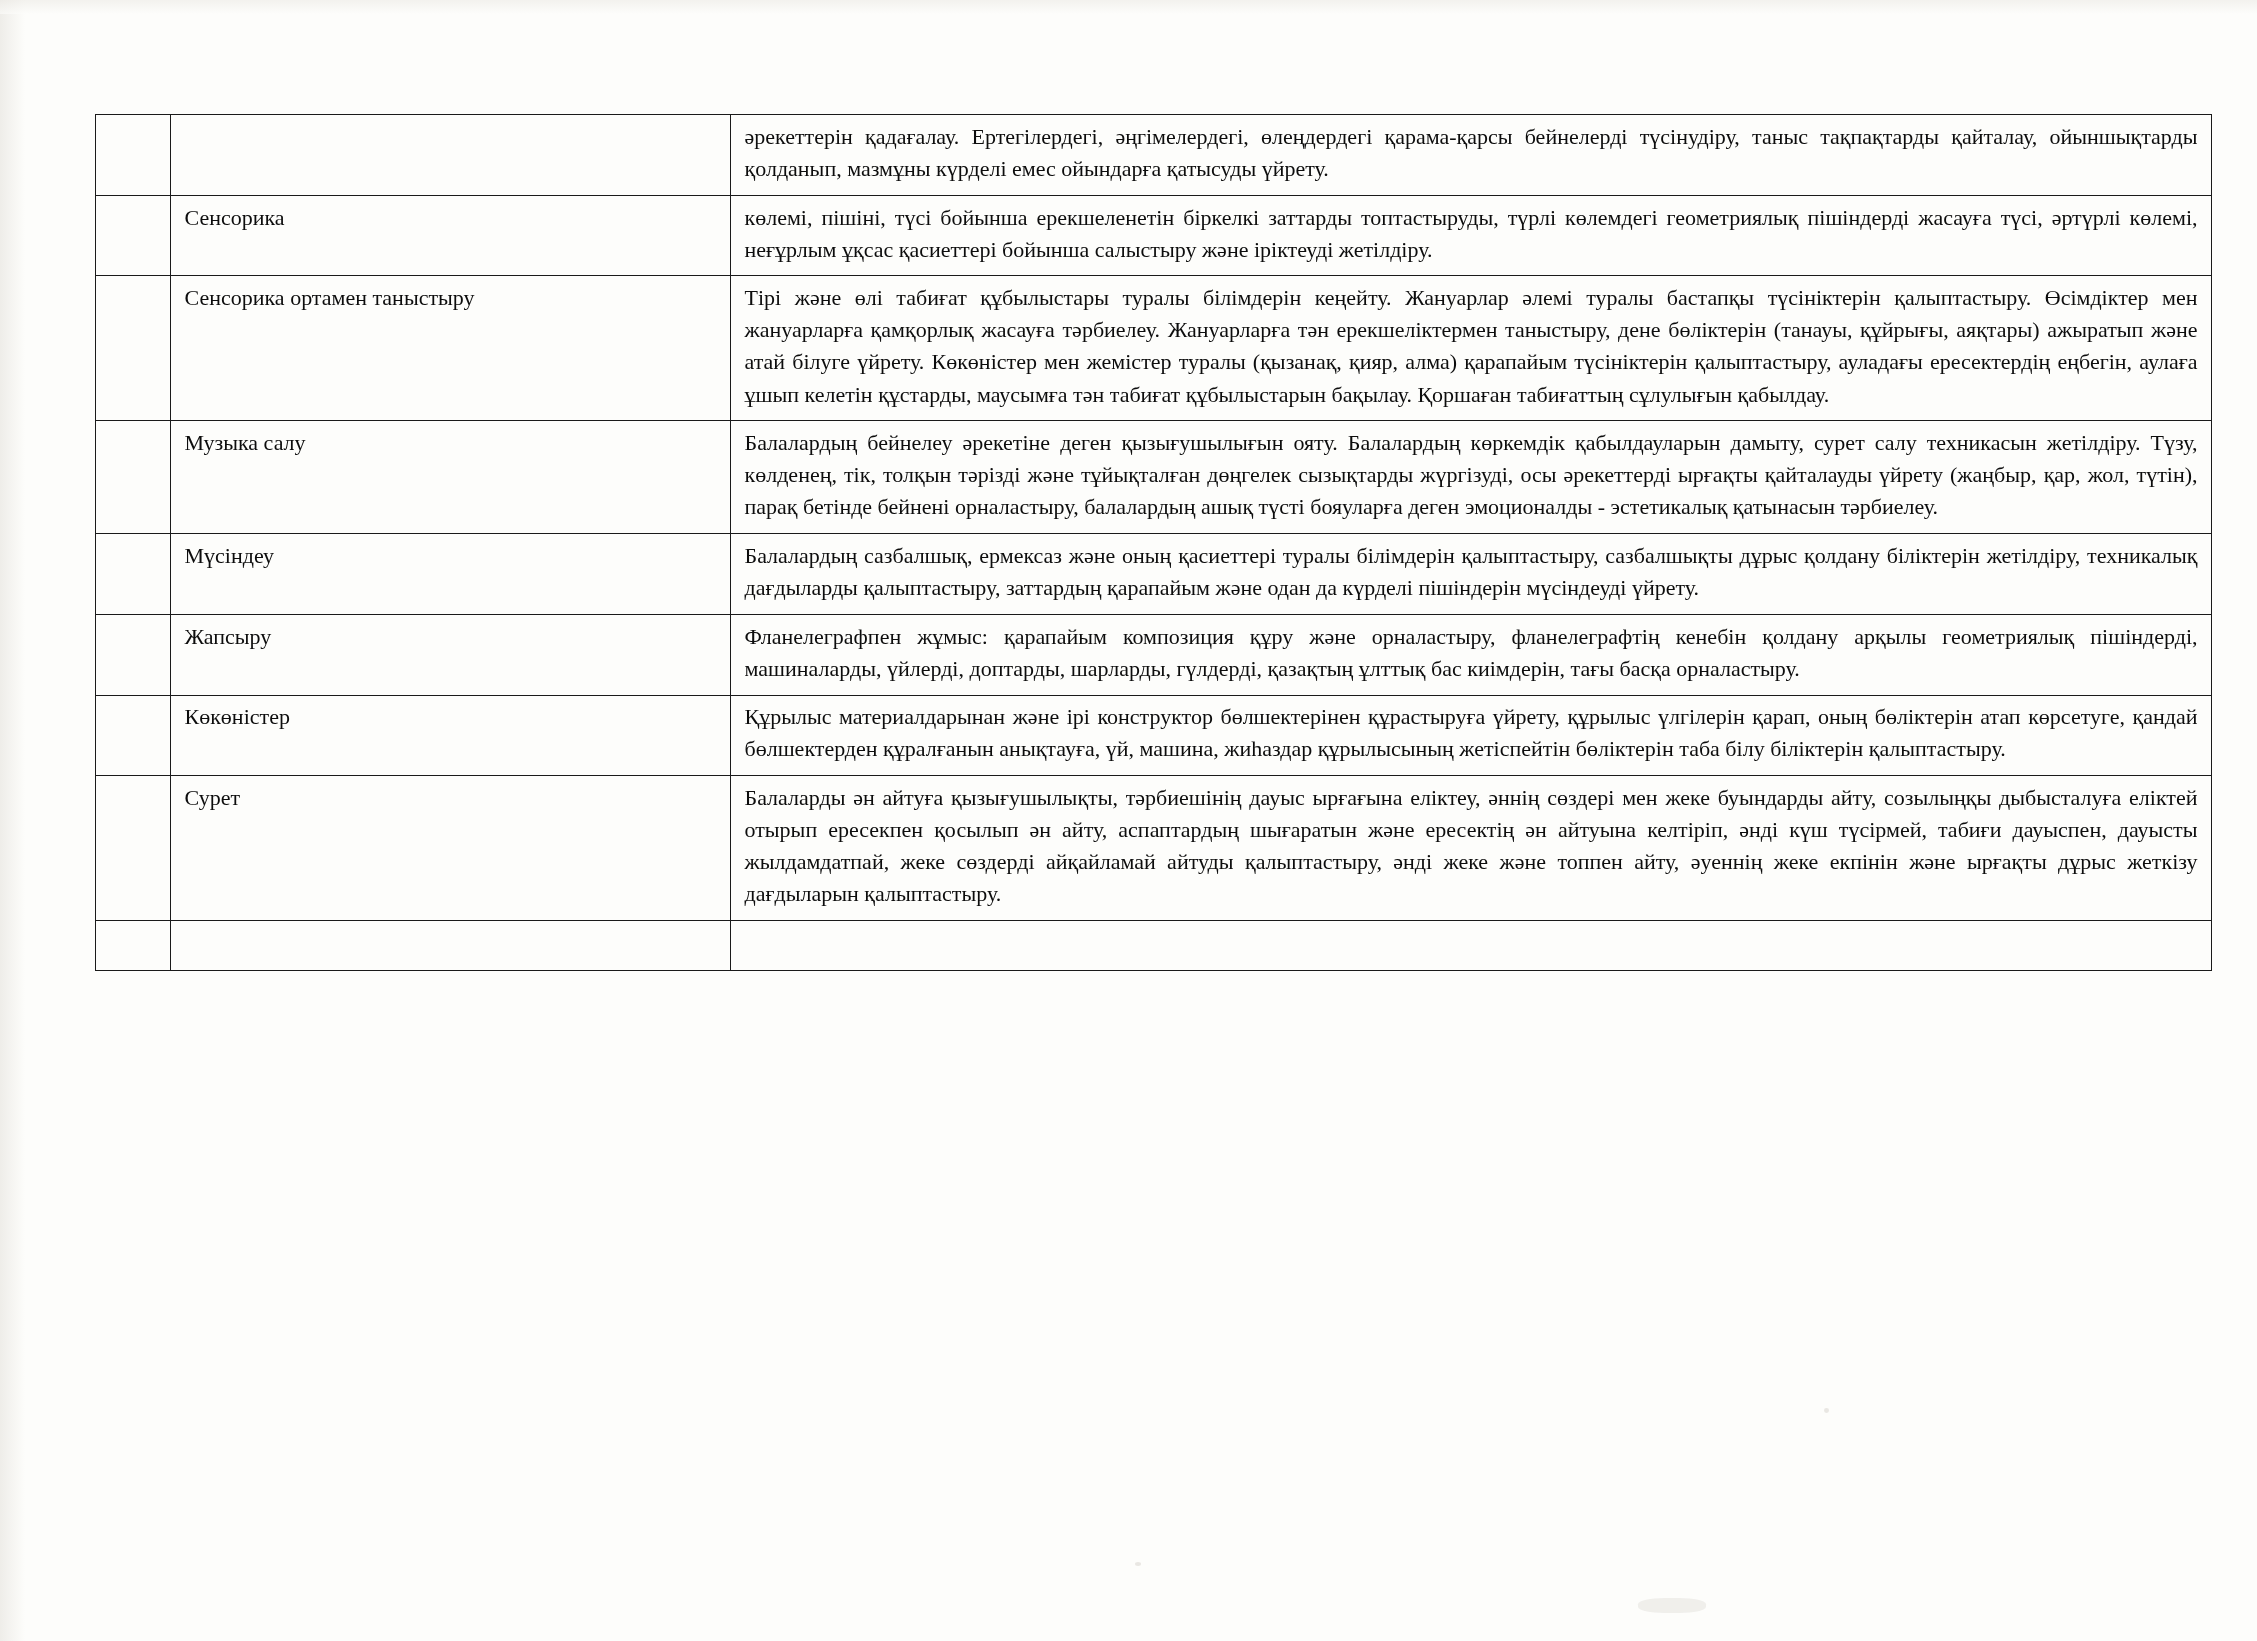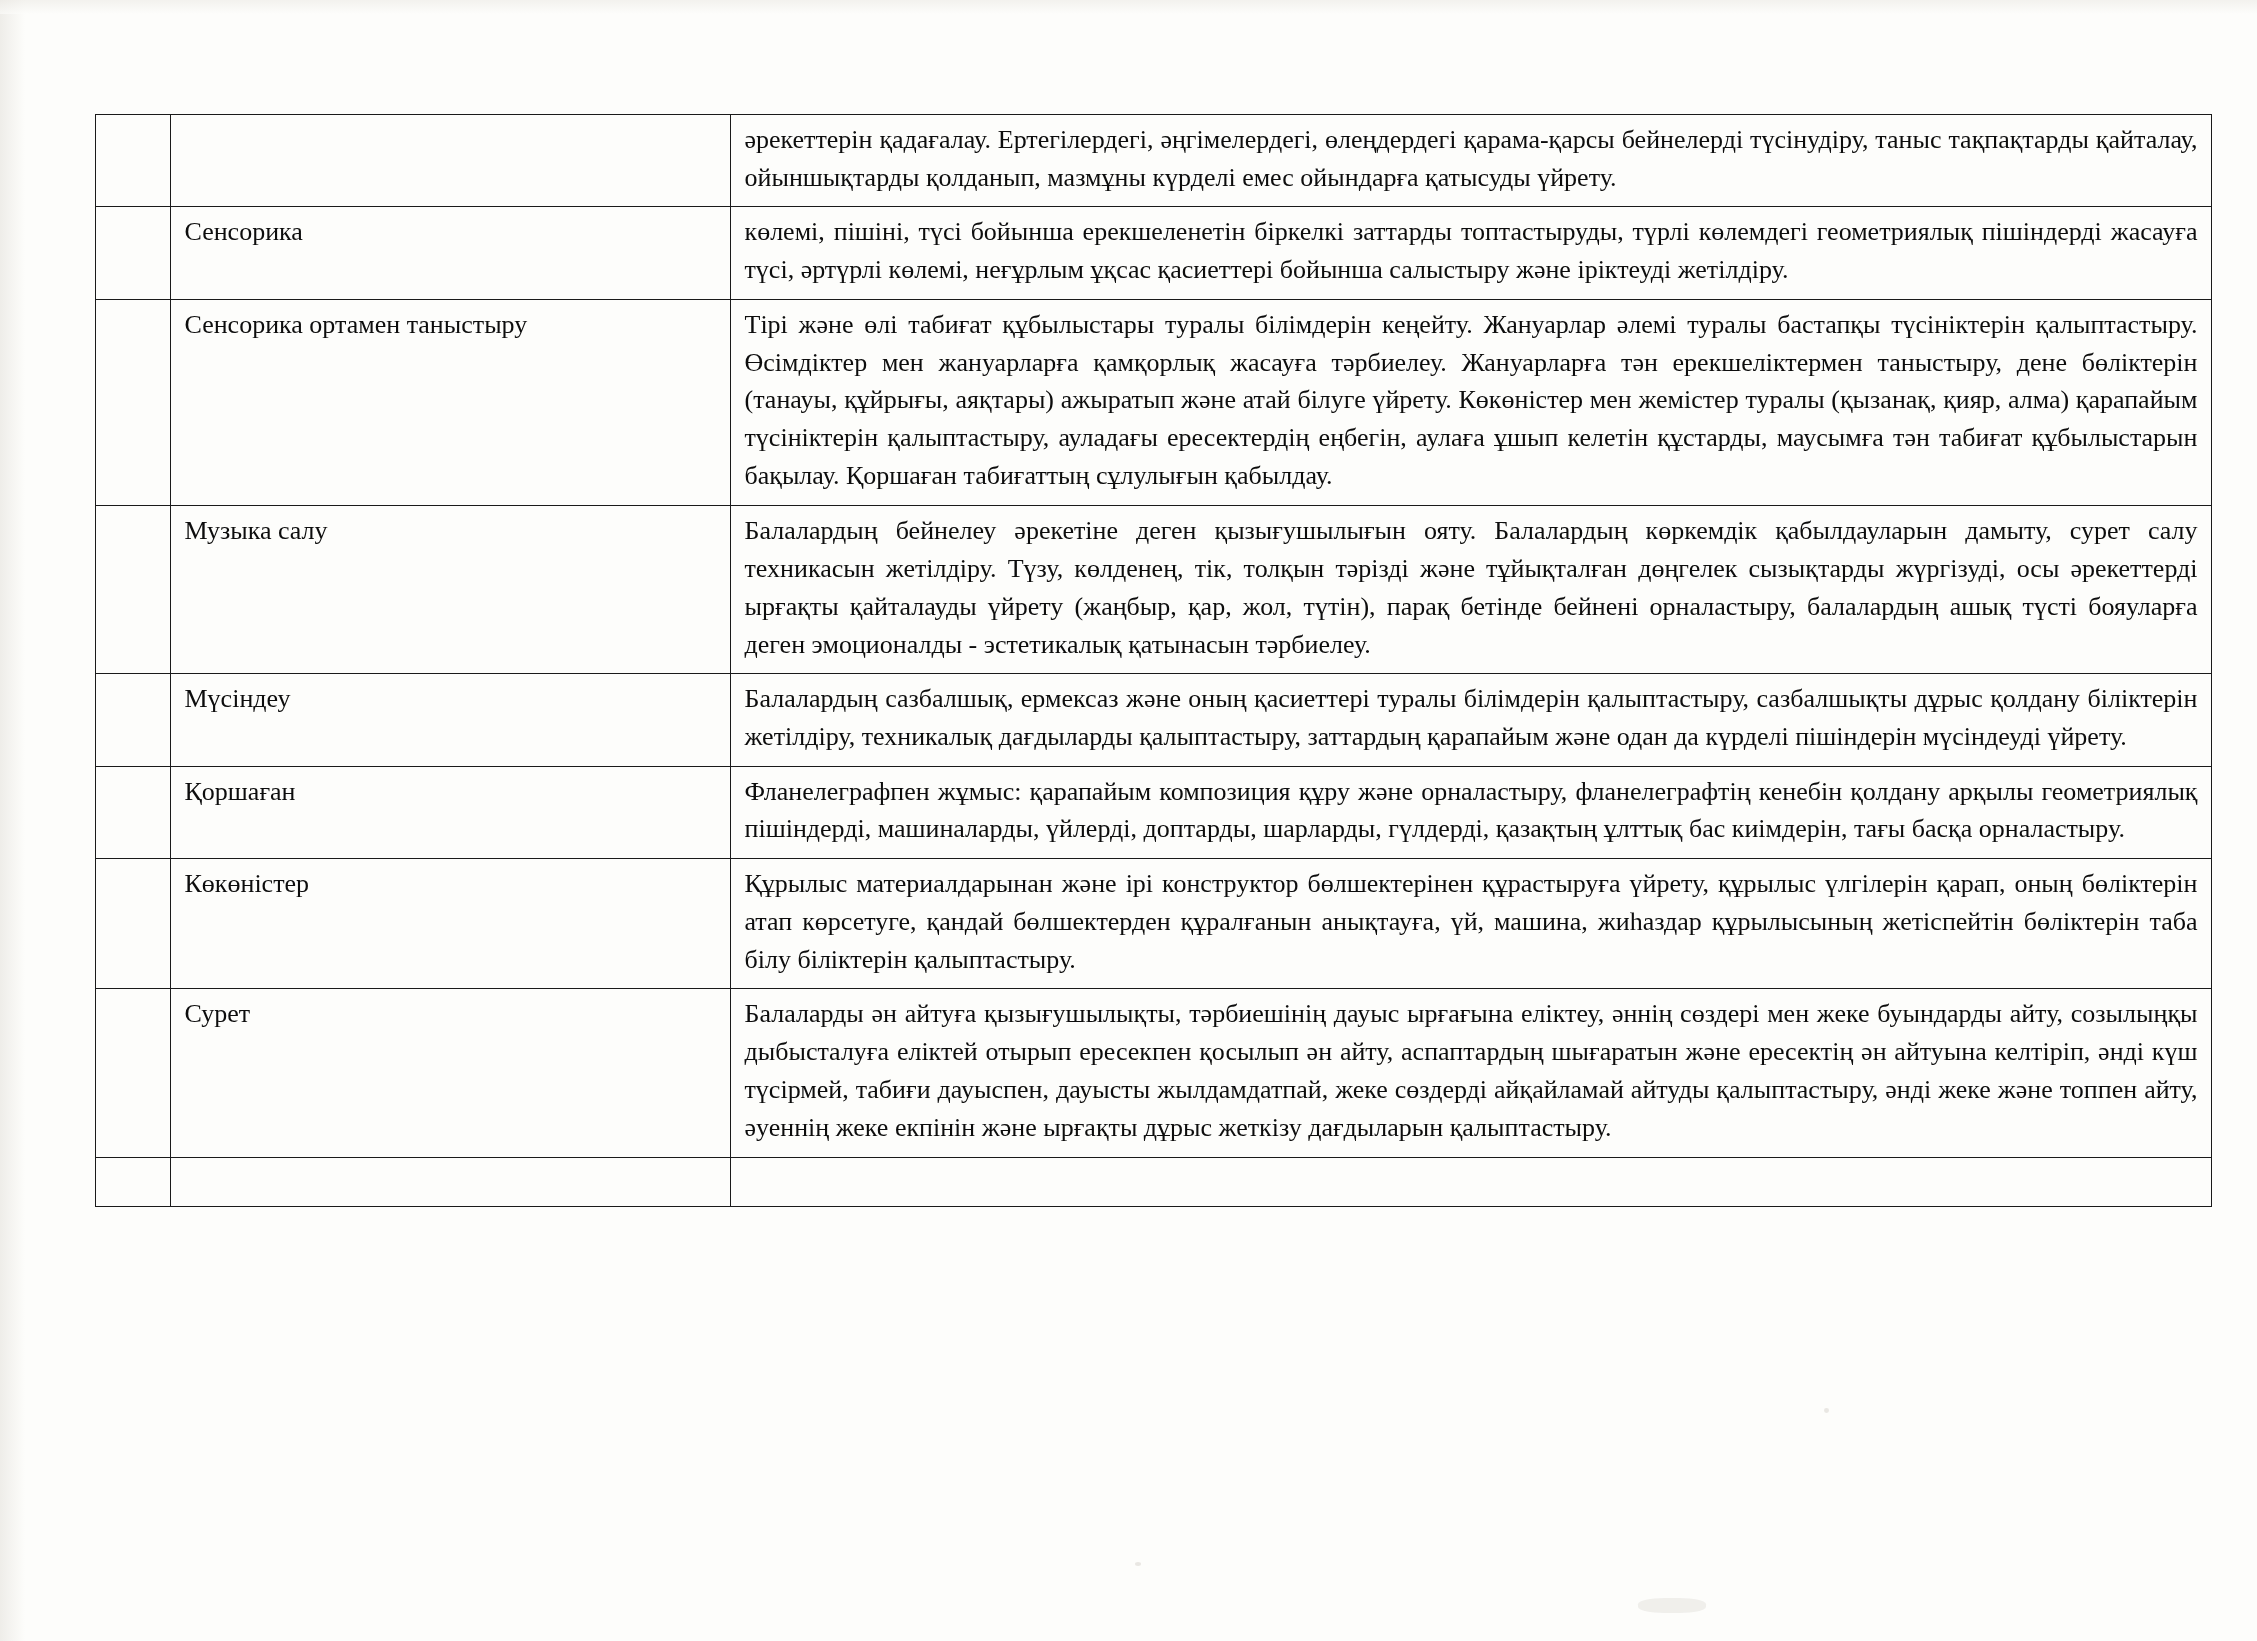--- a/index.html
+++ b/index.html
@@ -28,21 +28,21 @@
     left: 95px;
     top: 114px;
     width: 2116px;
     border-collapse: collapse;
     table-layout: fixed;
   }
   .doc-table td {
     border: 1.9px solid #1a1a1a;
     vertical-align: top;
     padding: 5.8px 13.5px 9.7px 13.5px;
-    font-size: 26px;
+    font-size: 22px;
     line-height: 1.46;
     font-family: "Liberation Serif", serif;
   }
   .col-narrow { width: 75px; }
   .col-mid { width: 560px; }
   .col-wide { width: 1481px; }
 
   .cell-label {
     text-align: left;
     padding-left: 21px;
@@ -115,21 +115,21 @@
         <td class="cell-label">Музыка салу</td>
         <td class="cell-body">Балалардың бейнелеу әрекетіне деген қызығушылығын ояту. Балалардың көркемдік қабылдауларын дамыту, сурет салу техникасын жетілдіру. Түзу, көлденең, тік, толқын тәрізді және тұйықталған дөңгелек сызықтарды жүргізуді, осы әрекеттерді ырғақты қайталауды үйрету (жаңбыр, қар, жол, түтін), парақ бетінде бейнені орналастыру, балалардың ашық түсті бояуларға деген эмоционалды - эстетикалық қатынасын тәрбиелеу.</td>
       </tr>
       <tr>
         <td class="blank"></td>
         <td class="cell-label label-indent">Мүсіндеу</td>
         <td class="cell-body">Балалардың сазбалшық, ермексаз және оның қасиеттері туралы білімдерін қалыптастыру, сазбалшықты дұрыс қолдану біліктерін жетілдіру, техникалық дағдыларды қалыптастыру, заттардың қарапайым және одан да күрделі пішіндерін мүсіндеуді үйрету.</td>
       </tr>
       <tr>
         <td class="blank"></td>
-        <td class="cell-label">Қоршаған</td>
+        <td class="cell-label">Жапсыру</td>
         <td class="cell-body">Фланелеграфпен жұмыс: қарапайым композиция құру және орналастыру, фланелеграфтің кенебін қолдану арқылы геометриялық пішіндерді, машиналарды, үйлерді, доптарды, шарларды, гүлдерді, қазақтың ұлттық бас киімдерін, тағы басқа орналастыру.</td>
       </tr>
       <tr>
         <td class="blank"></td>
         <td class="cell-label label-indent">Көкөністер</td>
         <td class="cell-body">Құрылыс материалдарынан және ірі конструктор бөлшектерінен құрастыруға үйрету, құрылыс үлгілерін қарап, оның бөліктерін атап көрсетуге, қандай бөлшектерден құралғанын анықтауға, үй, машина, жиһаздар құрылысының жетіспейтін бөліктерін таба білу біліктерін қалыптастыру.</td>
       </tr>
       <tr>
         <td class="blank"></td>
         <td class="cell-label label-indent">Сурет</td>

